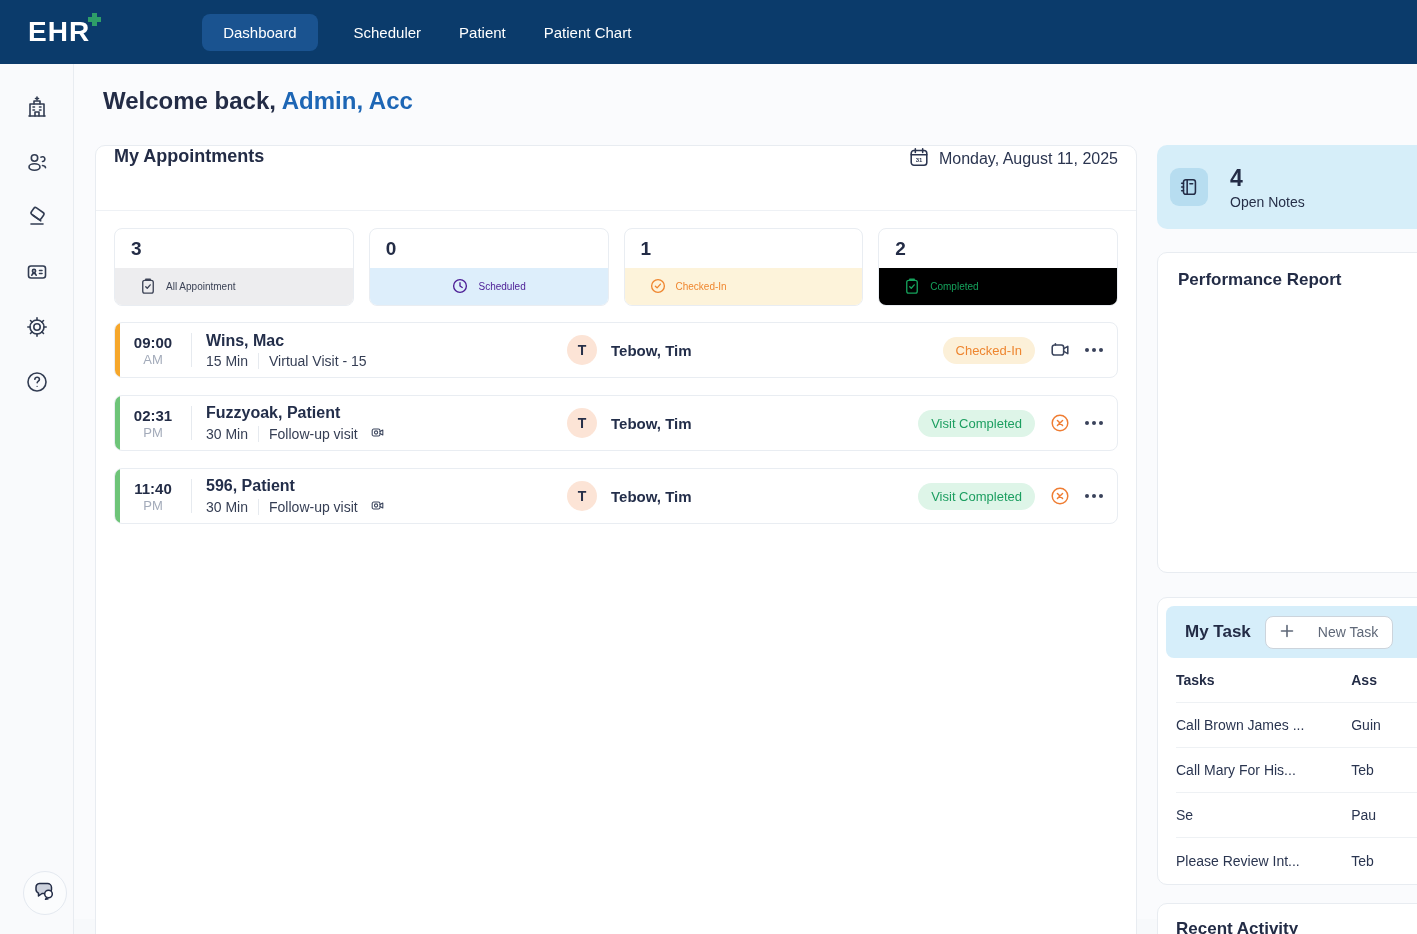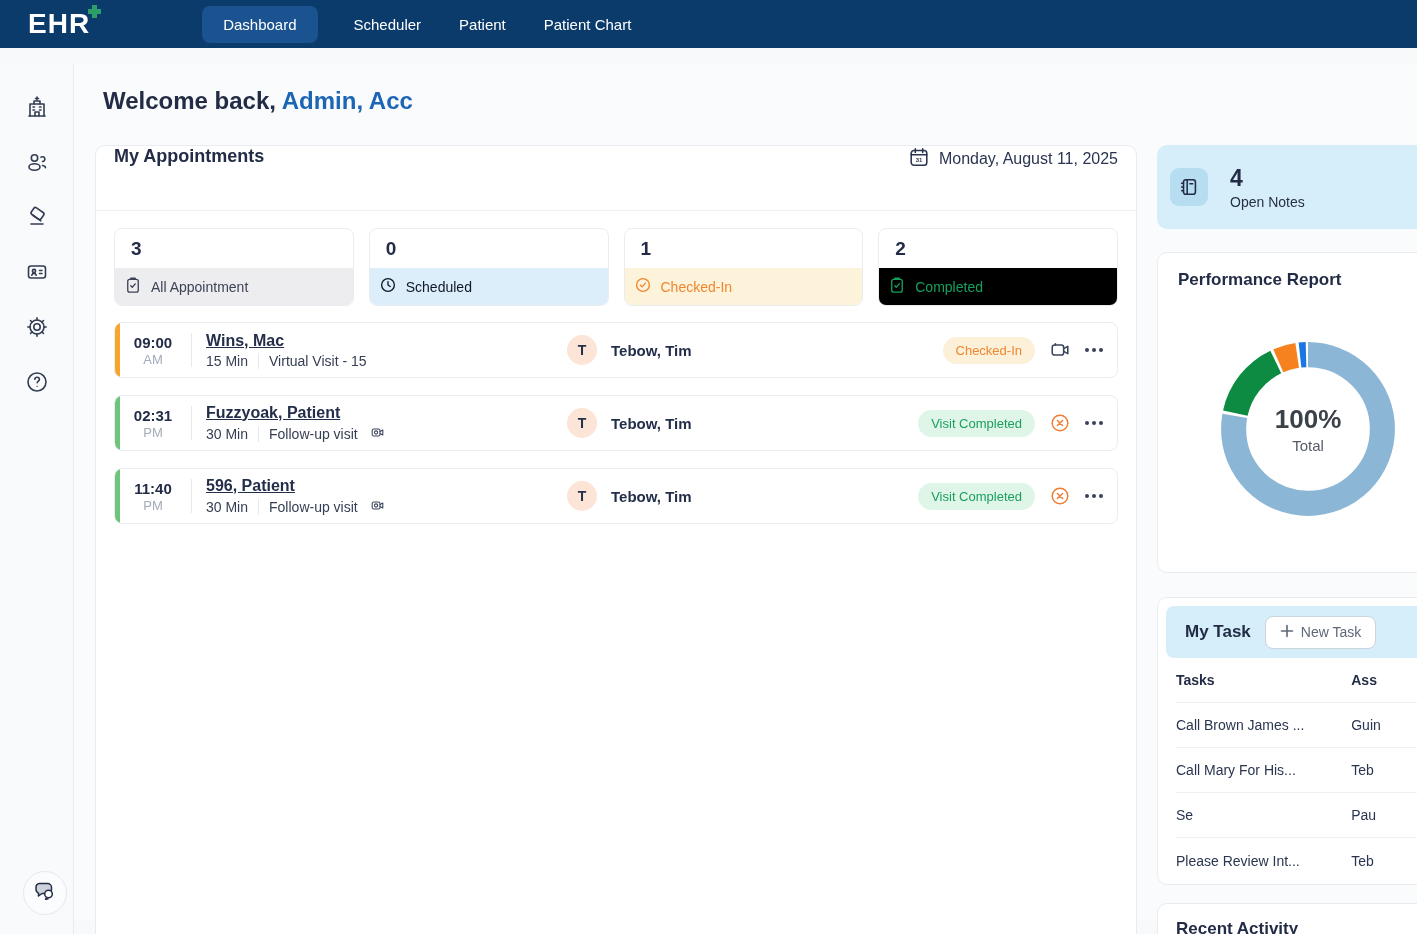--- a/index.html
+++ b/index.html
@@ -1,20 +1,20 @@
 <!DOCTYPE html>
 <html><head>
 <meta charset="utf-8">
 <style>
   * { margin:0; padding:0; box-sizing:border-box; }
   html,body { width:1417px; height:934px; overflow:hidden; background:#f7f9fb;
               font-family:"Liberation Sans", sans-serif; color:#222b45; }
 
   
-  .navbar { position:absolute; left:0; top:0; width:1417px; height:48px;
+  .navbar { position:absolute; left:0; top:0; width:1417px; height:64px;
             background:#0b3b6b; display:flex; align-items:center; z-index:30; }
   .logo { margin-left:28px; position:relative; font-weight:bold; font-size:28px;
           color:#fff; letter-spacing:1px; line-height:1; }
   .logo-plus { position:absolute; right:-11px; top:-5px; width:13px; height:13px; }
   .logo-plus::before, .logo-plus::after { content:""; position:absolute; background:#2e9e68; }
   .logo-plus::before { left:4px; top:0; width:5px; height:13px; }
   .logo-plus::after  { left:0; top:4px; width:13px; height:5px; }
   .nav-items { display:flex; align-items:flex-end; margin-left:112px; gap:34px; }
   .nav-item { color:#fff; font-size:15px; padding:10px 2px; cursor:pointer; white-space:nowrap; }
   .nav-item.active { background:#1a5390; border-radius:8px; padding:10px 21px; }
@@ -39,39 +39,39 @@
                 background:#fff; border:1px solid #e8ecf1; border-radius:10px; }
   .appts-head { height:65px; display:flex; align-items:flex-start; justify-content:space-between;
                 padding:0 18px; border-bottom:1px solid #eef1f5; }
   .appts-title { font-size:18px; font-weight:700; color:#232c46; }
   .appts-date { display:flex; align-items:center; gap:9px; font-size:16px; color:#2b3550; cursor:pointer; }
   .appts-date svg { width:22px; height:22px; color:#2b3550; }
 
   .stats-row { display:flex; gap:15px; padding:17px 18px 0 18px; }
   .stat { flex:1; border:1px solid #e9edf2; border-radius:8px; overflow:hidden; background:#fff; cursor:pointer; }
   .stat-num { padding:9px 16px 8px; font-size:19px; font-weight:700; color:#232c46; }
-  .stat-strip { height:37px; display:flex; align-items:center; gap:9px; padding:0 9px; font-size:14px; }
+  .stat-strip { height:37px; display:flex; align-items:center; gap:9px; padding:0 24px; font-size:10px; }
   .stat-strip svg { width:18px; height:18px; }
   .stat-gray   .stat-strip { background:#ededef; color:#3c4356; }
-  .stat-blue   .stat-strip { background:#ddeefb; color:#0f172a; }
+  .stat-blue   .stat-strip { background:#ddeefb; color:#4c1d95;justify-content:center; }
   .stat-orange .stat-strip { background:#fdf3da; color:#ef862f; }
   .stat-green  .stat-strip { background:#000000; color:#15a15b; }
 
   .rows-wrap { padding:16px 18px 0 18px; }
   .appt-row { position:relative; height:56px; margin-bottom:17px; background:#fff;
               border:1px solid #e9edf2; border-radius:8px; overflow:hidden;
               display:flex; align-items:center; cursor:pointer; }
   .appt-bar { position:absolute; left:0; top:0; bottom:0; width:5px; }
   .bar-orange { background:#f6a72b; } .bar-green { background:#6ec478; }
   .time-col { width:76px; text-align:center; }
   .time-main { font-size:15px; font-weight:700; color:#232c46; }
   .time-mer  { font-size:13px; color:#a3abba; margin-top:1px; }
   .vline { width:1px; height:34px; background:#e6eaef; }
   .appt-info { margin-left:14px; }
-  .appt-name { font-size:16px; font-weight:700; color:#232e4a;text-decoration:underline; }
+  .appt-name { font-size:16px; font-weight:700; color:#232e4a; }
   .appt-sub { display:flex; align-items:center; gap:10px; margin-top:3px;
               font-size:14px; color:#353e54; }
   .appt-sub .vline { height:16px; }
   .appt-sub svg { width:19px; height:15px; color:#3a445c; }
   .provider { position:absolute; left:452px; display:flex; align-items:center; gap:14px; }
   .avatar { width:30px; height:30px; border-radius:50%; background:#fce4d6; color:#273049;
             font-weight:700; font-size:14px; display:flex; align-items:center; justify-content:center; }
   .prov-name { font-size:15px; font-weight:700; color:#232e4a; }
   .appt-right { position:absolute; right:14px; display:flex; align-items:center; gap:14px; }
   .badge { font-size:13px; padding:6px 13px; border-radius:14px; white-space:nowrap; }
@@ -99,21 +99,21 @@
   .donut-center { position:absolute; left:0; top:0; width:186px; height:186px;
                   display:flex; flex-direction:column; align-items:center; justify-content:center; }
   .donut-val { font-size:26px; font-weight:700; color:#3b4149; }
   .donut-sub { font-size:15px; color:#555c68; margin-top:2px; }
 
   .task-card { position:absolute; left:1157px; top:597px; width:280px; height:288px;
                background:#fff; border:1px solid #e8ecf1; border-radius:10px; padding:8px; }
   .task-head { background:#d6eefa; border-radius:8px; height:52px; display:flex;
                align-items:center; gap:14px; padding-left:19px; }
   .task-title { font-size:17px; font-weight:700; color:#232c46; }
-  .newtask-btn { display:flex; align-items:center; gap:7px; background:#fff;
+  .newtask-btn { display:flex; align-items:center; gap:24px; background:#fff;
                  border:1px solid #ccd4dc; border-radius:8px; padding:7px 14px;
                  font-size:14px; color:#5f6878; cursor:pointer; white-space:nowrap; }
   .newtask-btn svg { width:14px; height:14px; }
   .task-table { padding:0 10px; }
   .t-row { display:flex; align-items:center; height:45px; border-bottom:1px solid #eef1f4; cursor:pointer; }
   .t-row:last-child { border-bottom:none; }
   .t-head { font-weight:700; cursor:default; }
   .cell-task { width:210px; font-size:14px; color:#2a3550; white-space:nowrap; }
   .cell-assigned { width:80px; font-size:14px; color:#2a3550; white-space:nowrap; }
   .t-head .cell-task, .t-head .cell-assigned { color:#232c46; }
@@ -408,32 +408,20 @@
     </svg>
   </div>
   <div>
     <div class="notes-count">4</div>
     <div class="notes-label">Open Notes</div>
   </div>
 </div>
 
 <div class="perf-card">
   <div class="perf-title">Performance Report</div>
-  <div class="donut-wrap">
-    <svg viewBox="0 0 200 200">
-        <circle cx="100" cy="100" r="80" fill="none" stroke="#8cb6d6" stroke-width="27" stroke-dasharray="390.57872764172924 502.6548245743669" stroke-dashoffset="0" transform="rotate(-90 100 100)"></circle>
-        <circle cx="100" cy="100" r="80" fill="none" stroke="#0e8b42" stroke-width="27" stroke-dasharray="72.39822368615503 502.6548245743669" stroke-dashoffset="-393.57872764172924" transform="rotate(-90 100 100)"></circle>
-        <circle cx="100" cy="100" r="80" fill="none" stroke="#f5821e" stroke-width="27" stroke-dasharray="21.127431579569613 502.6548245743669" stroke-dashoffset="-468.9769513278843" transform="rotate(-90 100 100)"></circle>
-        <circle cx="100" cy="100" r="80" fill="none" stroke="#1c76e2" stroke-width="27" stroke-dasharray="6.55044166691297 502.6548245743669" stroke-dashoffset="-493.1043829074539" transform="rotate(-90 100 100)"></circle>
-      </svg>
-    <div class="donut-center">
-      <div class="donut-val">100%</div>
-      <div class="donut-sub">Total</div>
-    </div>
-  </div>
 </div>
 
 <div class="task-card">
   <div class="task-head">
     <span class="task-title">My Task</span>
     <button class="newtask-btn">
       <span>
         <svg viewBox="0 0 14 14" fill="none" stroke="#5f6878" stroke-width="1.6" stroke-linecap="round">
           <path d="M7 1.5v11M1.5 7h11"></path>
         </svg>

